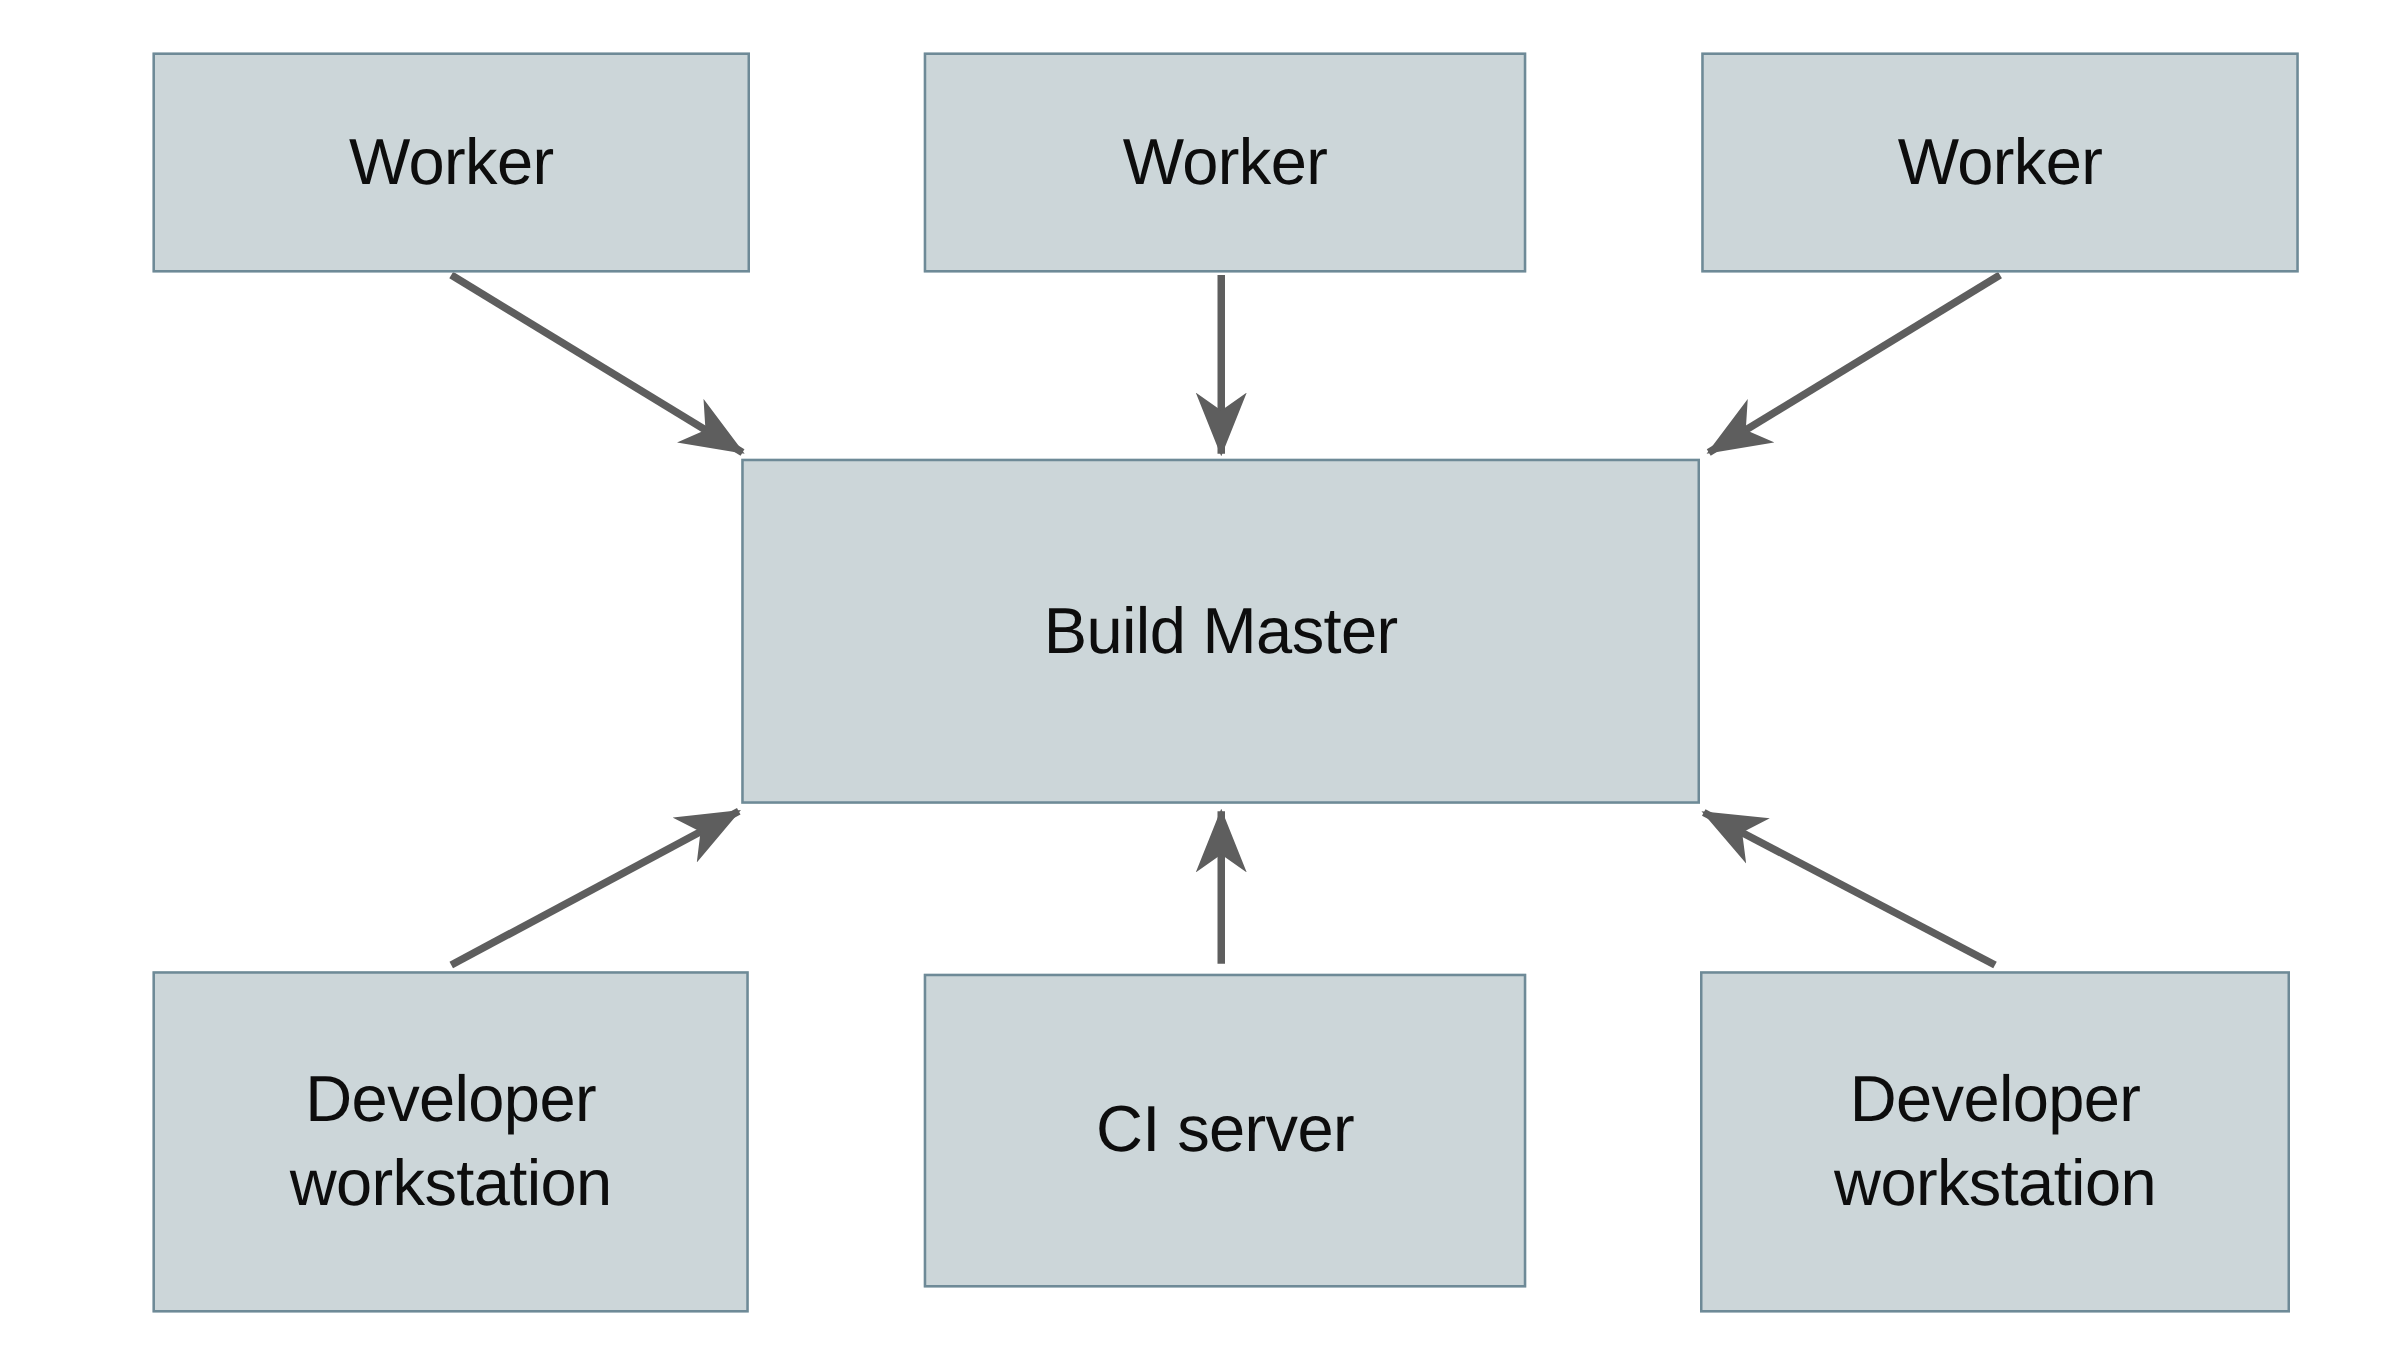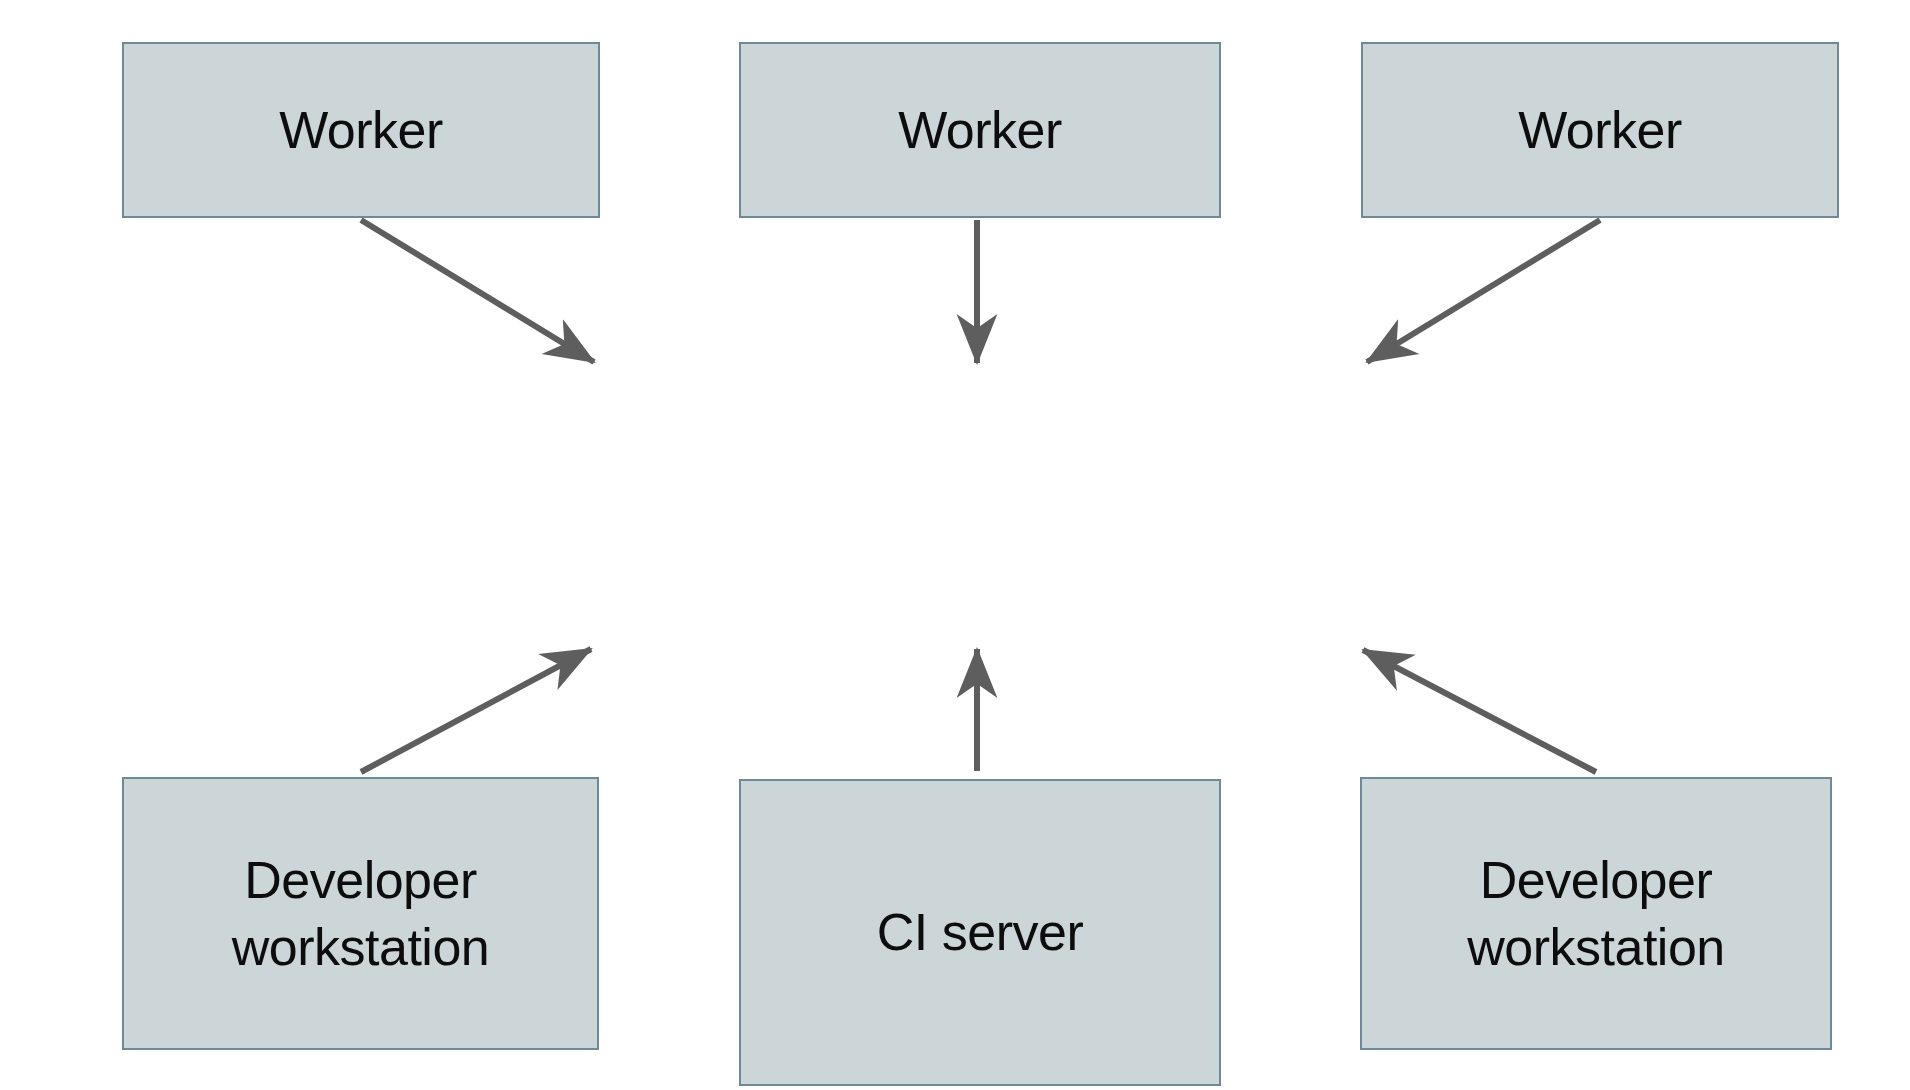--- a/index.html
+++ b/index.html
@@ -66,23 +66,26 @@
 
   <div class="node" style="left: 122px; top: 42px; width: 478px; height: 176px;">
     <span>Worker</span>
   </div>
   <div class="node" style="left: 739px; top: 42px; width: 482px; height: 176px;">
     <span>Worker</span>
   </div>
   <div class="node" style="left: 1361px; top: 42px; width: 478px; height: 176px;">
     <span>Worker</span>
   </div>
+  <div class="node" style="left: 593px; top: 367px; width: 767px; height: 276px;">
+    <span>Build Master</span>
+  </div>
   <div class="node" style="left: 122px; top: 777px; width: 477px; height: 273px;">
     <span>Developer workstation</span>
   </div>
-  <div class="node" style="left: 739px; top: 779px; width: 482px; height: 307px;">
+  <div class="node" style="left: 739px; top: 779px; width: 482px; height: 251px;">
     <span>CI server</span>
   </div>
   <div class="node" style="left: 1360px; top: 777px; width: 472px; height: 273px;">
     <span>Developer workstation</span>
   </div>
 
 </div>
 
 </body></html>

